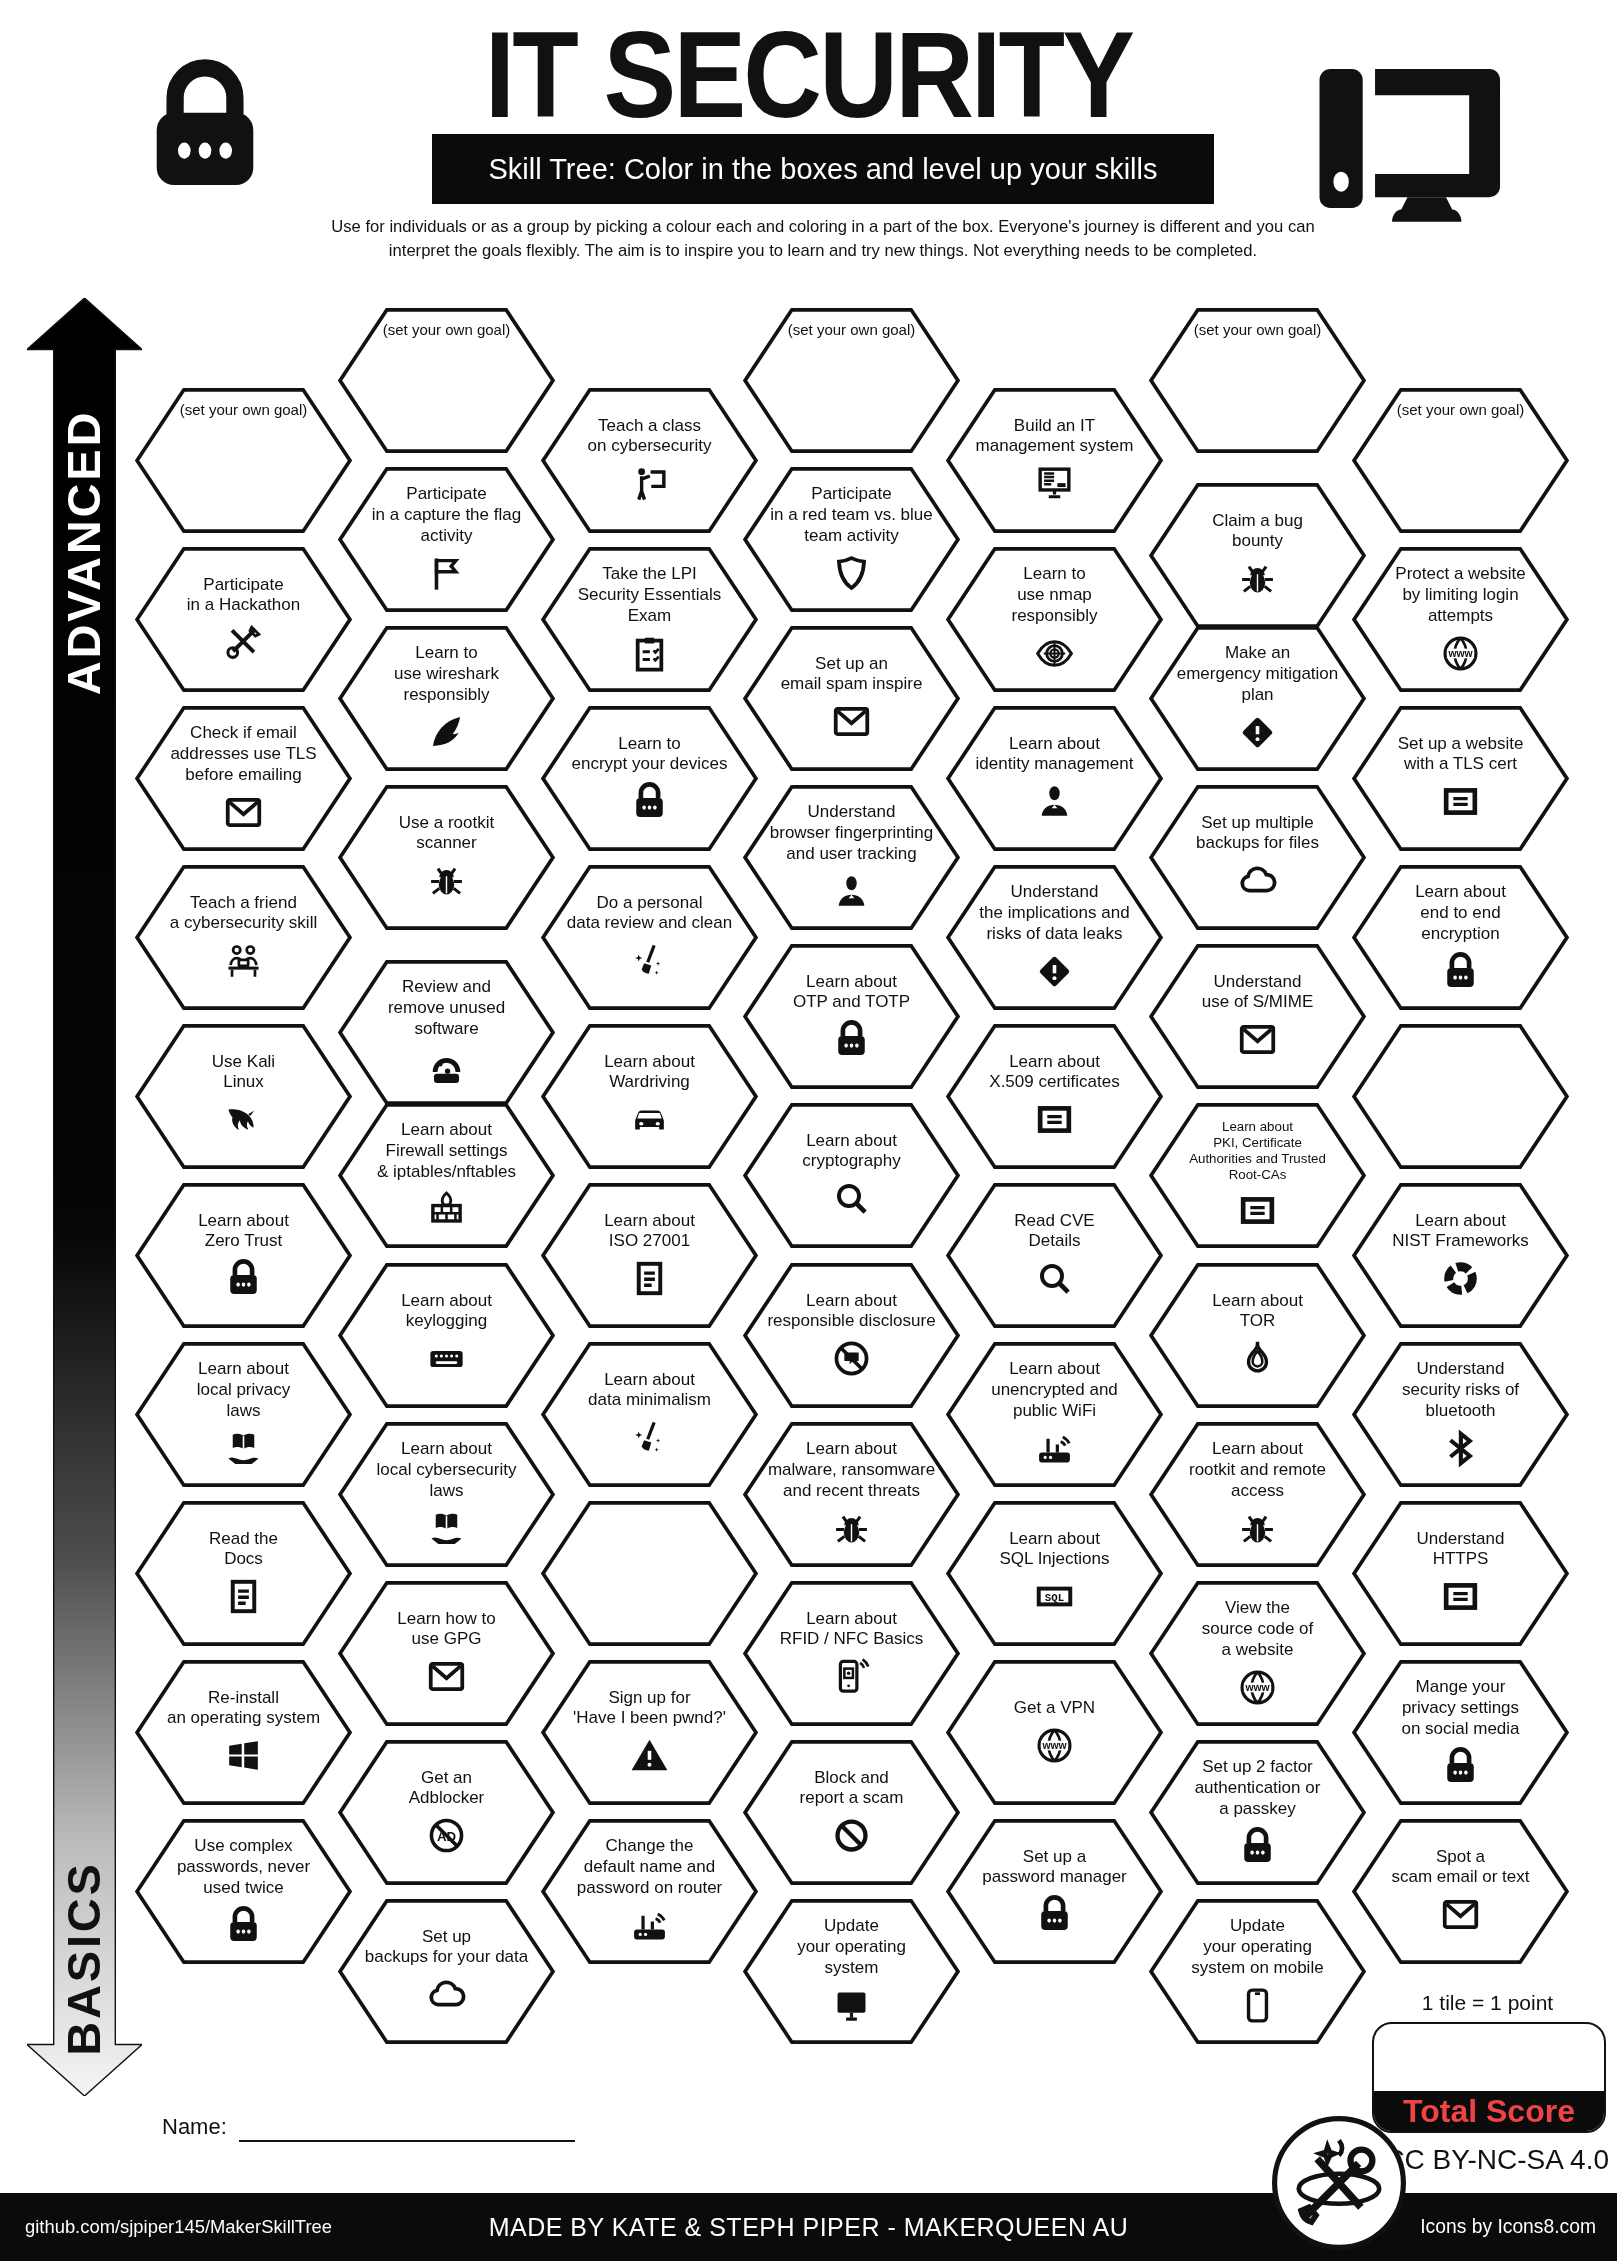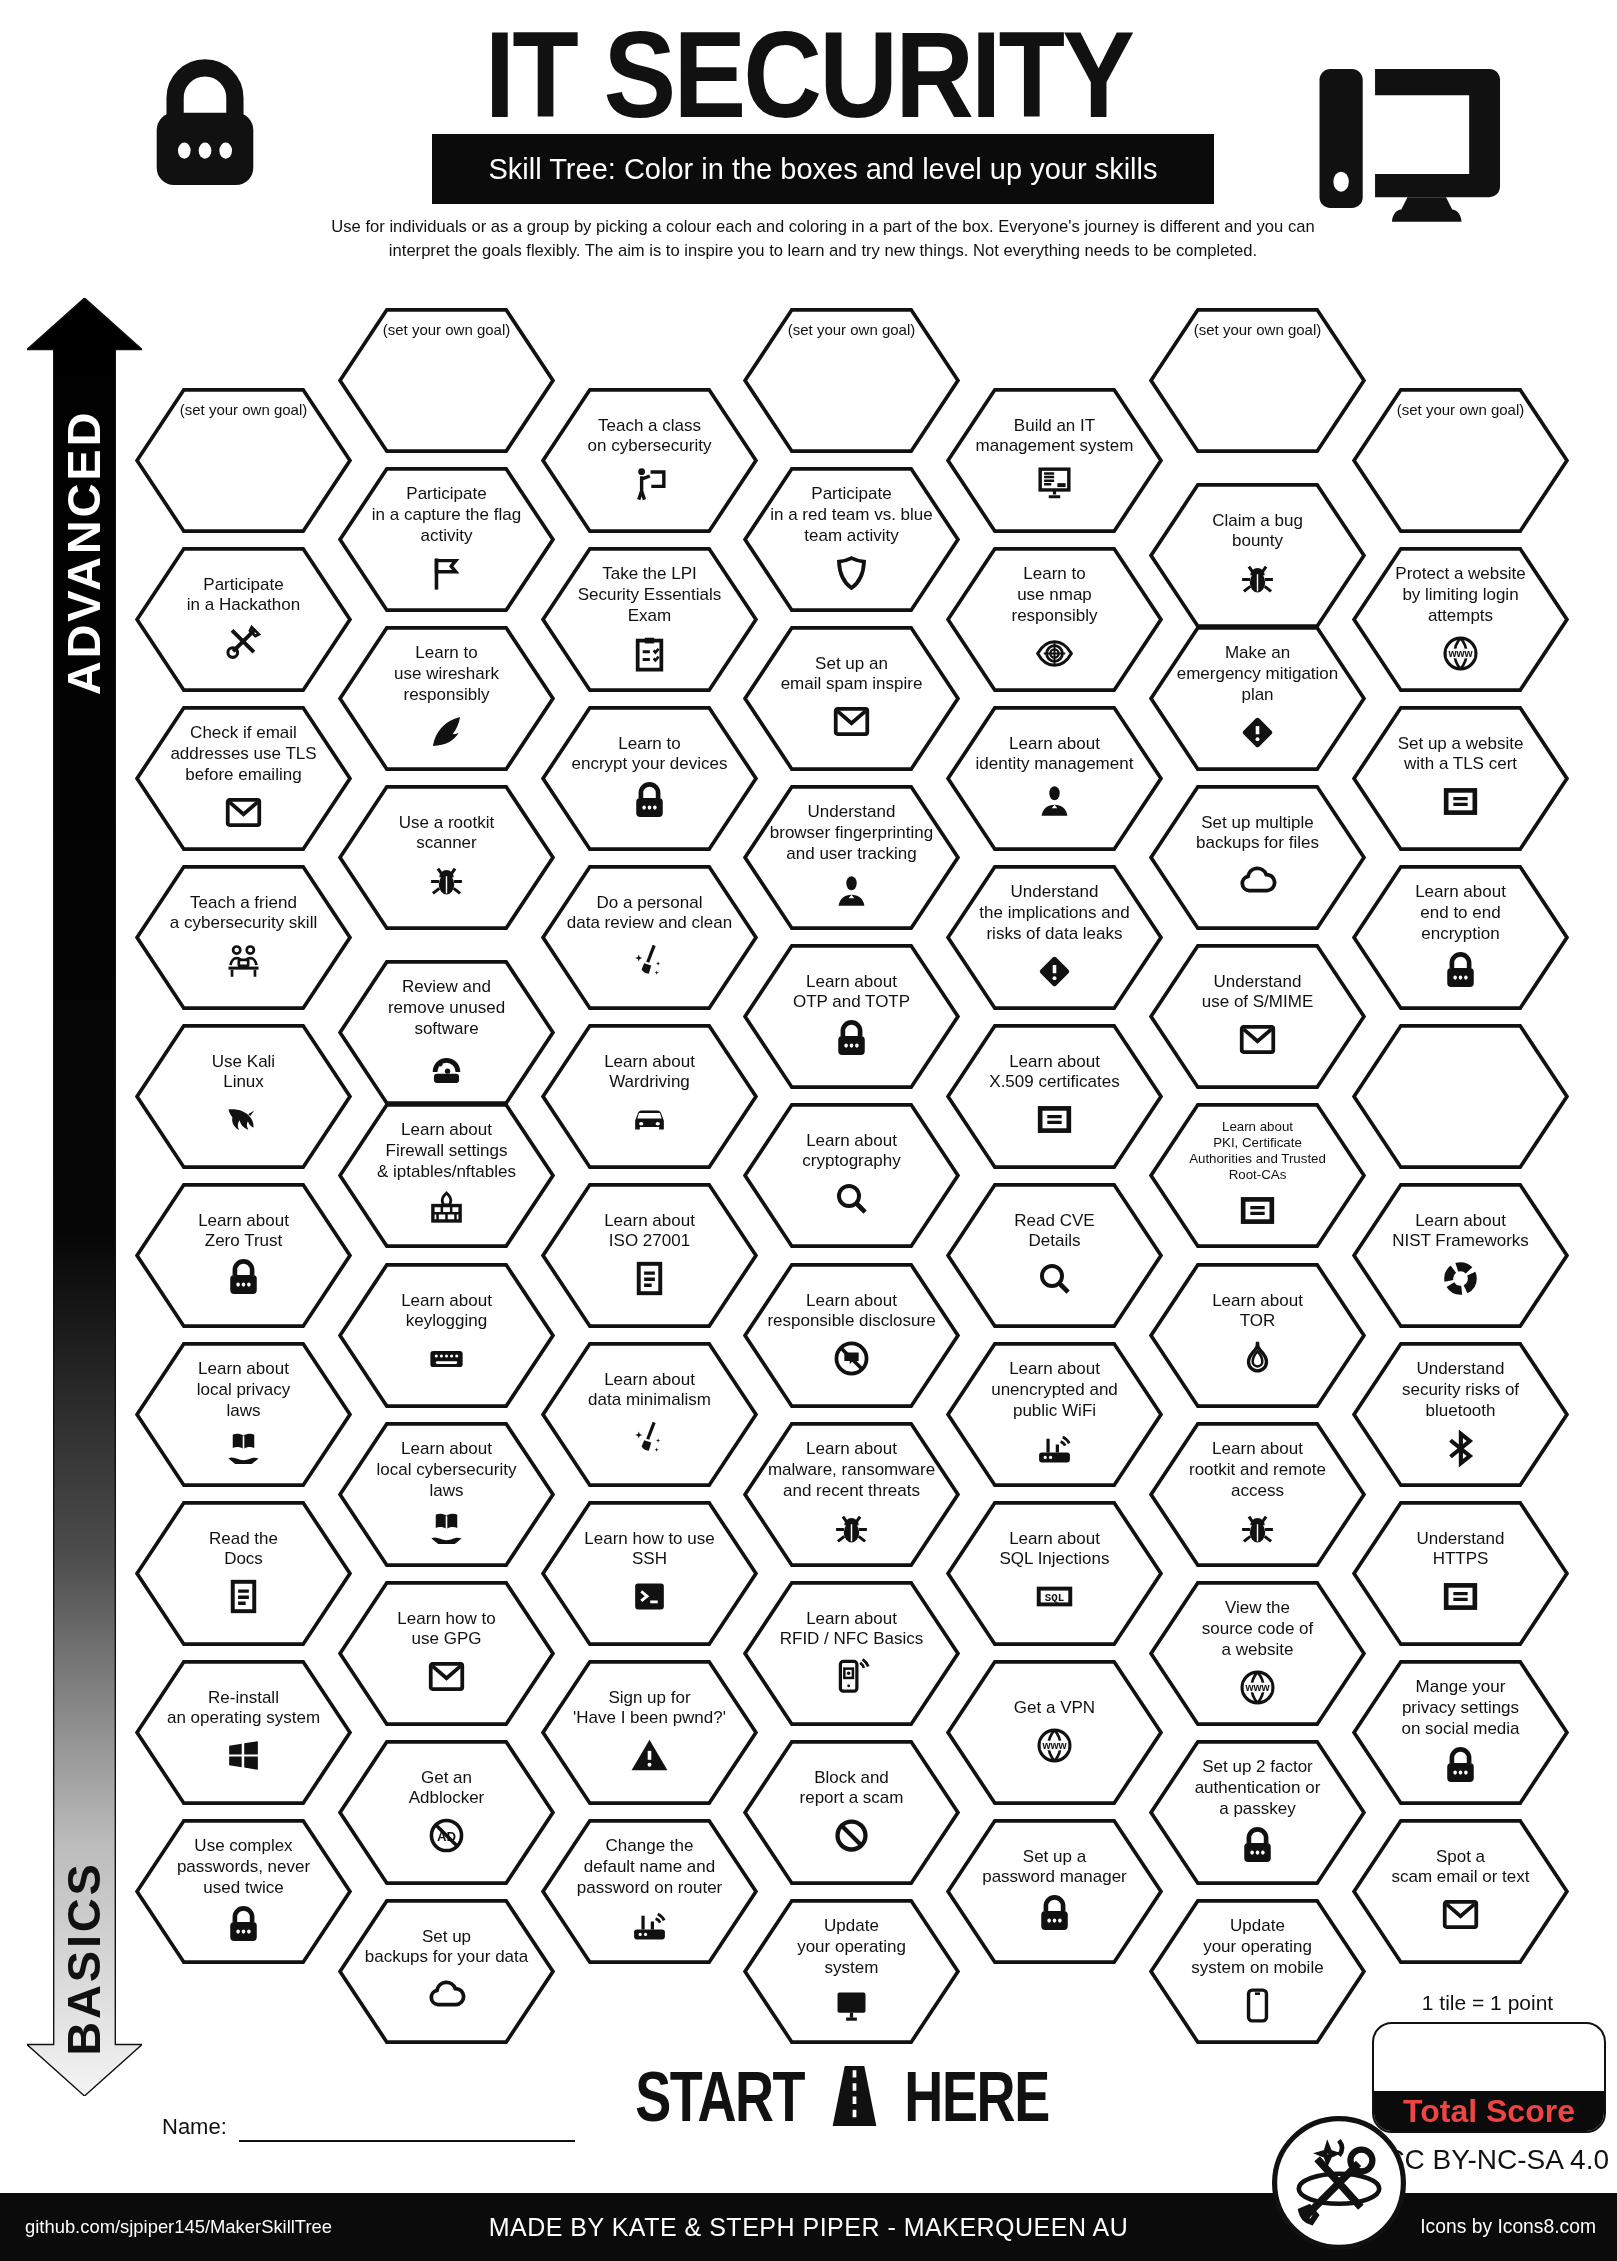--- a/index.html
+++ b/index.html
@@ -555,31 +555,20 @@
               <path d="M9 13.6l4 1.2-1.4 4.6c-1.8-.2-3.2-1-4-2.4z" fill="#111"></path>
               <path d="M6 8.6l.5 1.5 1.5.5-1.5.5L6 12.6l-.5-1.5L4 10.6l1.5-.5zM16.8 12.4l.3 1 .9.3-.9.3-.3 1-.3-1-.9-.3.9-.3zM16 17.6l.3.9.9.3-.9.3-.3.9-.3-.9-.9-.3.9-.3z" fill="#111"></path>
             </svg>
           </div>
         </div>
       </div>
       <div class="hex" style="left: 541px; top: 1501px;">
         <svg class="shape" viewBox="0 0 472 316">
           <polygon points="106,4 366,4 468,158 366,312 106,312 4,158" fill="#fff" stroke="#111" stroke-width="8" stroke-linejoin="miter"></polygon>
         </svg>
-        <div class="content">
-          <div class="label">Learn how to use
-SSH</div>
-          <div class="icon">
-            <svg viewBox="0 0 24 24">
-              <rect x="4" y="4.8" width="16" height="14.4" rx="1.6" fill="#111"></rect>
-              <path d="M7.4 9.2l3.2 2.6-3.2 2.6" stroke="#fff" stroke-width="1.6" fill="none"></path>
-              <path d="M12.4 15h4.2" stroke="#fff" stroke-width="1.6"></path>
-            </svg>
-          </div>
-        </div>
       </div>
       <div class="hex" style="left: 541px; top: 1660px;">
         <svg class="shape" viewBox="0 0 472 316">
           <polygon points="106,4 366,4 468,158 366,312 106,312 4,158" fill="#fff" stroke="#111" stroke-width="8" stroke-linejoin="miter"></polygon>
         </svg>
         <div class="content">
           <div class="label">Sign up for
 'Have I been pwnd?'</div>
           <div class="icon">
             <svg viewBox="0 0 24 24">
@@ -1259,30 +1248,20 @@
           <div class="icon">
             <svg viewBox="0 0 24 24">
               <rect x="3.2" y="5" width="17.6" height="14" rx="1" fill="none" stroke="#111" stroke-width="2.1"></rect>
               <path d="M4.2 6.2 12 13l7.8-6.8" fill="none" stroke="#111" stroke-width="2.1"></path>
             </svg>
           </div>
         </div>
       </div>
     </div>
 
-  <div class="abs" id="start-here">
-    <span class="start-word">START</span>
-    <span id="road-icon">
-        <svg viewBox="0 0 24 26">
-          <path d="M8.6 2.6h6.8L19.6 23.4H4.4z" fill="#111"></path>
-          <path d="M12 4v18" stroke="#fff" stroke-width="1.3" stroke-dasharray="2.6 2"></path>
-        </svg>
-      </span>
-    <span class="start-word">HERE</span>
-  </div>
 
   <div class="abs" id="name-label">Name:</div>
   <div class="abs" id="name-line"></div>
 
   <div class="abs" id="tile-note">1 tile = 1 point</div>
   <div class="abs" id="score-box">
     <div id="score-value"></div>
     <div id="score-bar">Total Score</div>
   </div>
 

